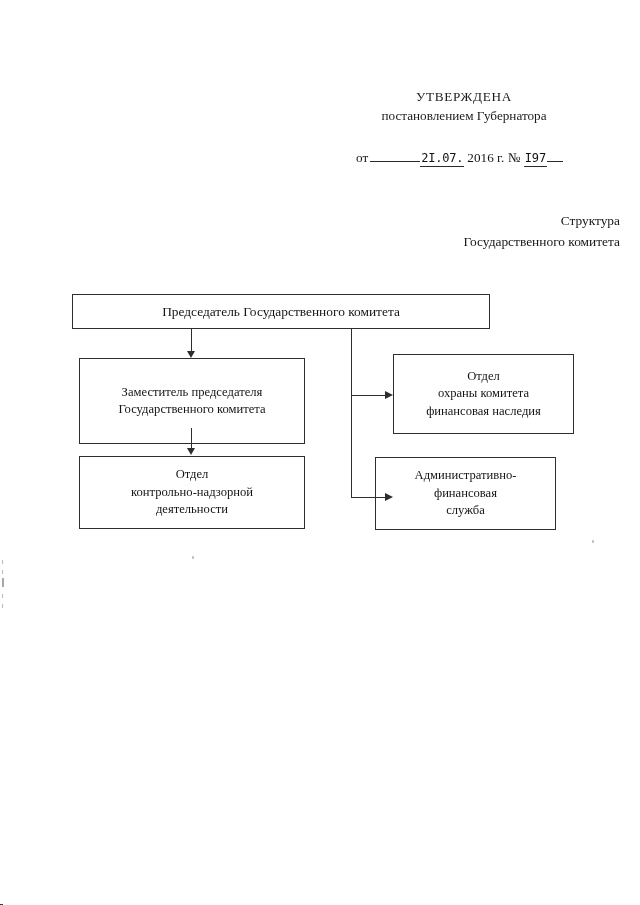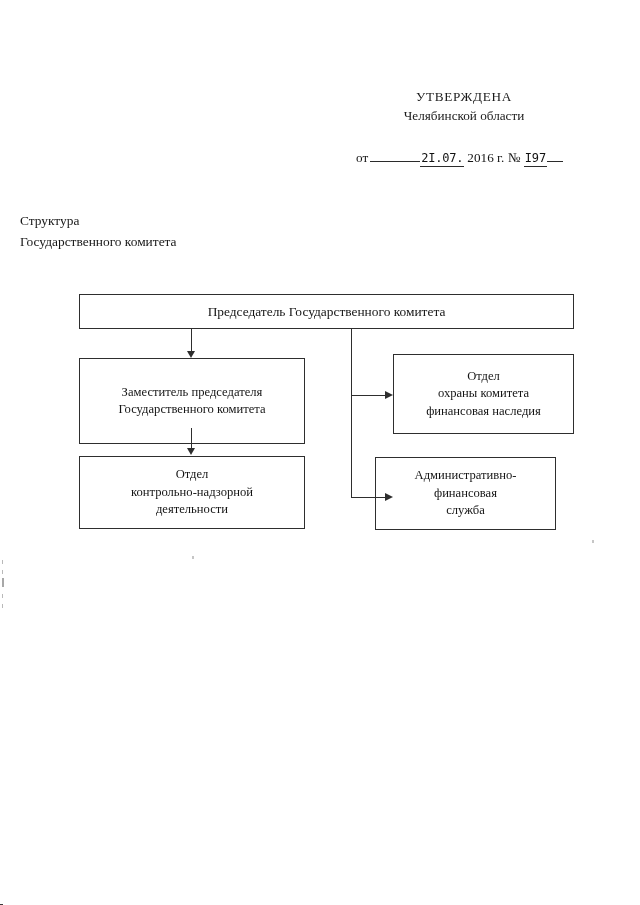--- a/index.html
+++ b/index.html
@@ -79,21 +79,21 @@
   .rule-tail {
     width: 16px;
   }
 
   
   .doc-title {
     position: absolute;
     left: 20px;
     top: 178px;
     width: 600px;
-    text-align: left;
+    text-align: right;
     font-size: 13.4px;
     line-height: 21px;
     color: #161616;
   }
   .doc-title div { white-space: nowrap; }
 
   
   .chart {
     position: absolute;
     left: 0; top: 0;
@@ -109,22 +109,22 @@
     align-items: center;
     justify-content: center;
     text-align: center;
     font-size: 12.6px;
     line-height: 17.5px;
     color: #151515;
   }
   .node .node-text { padding: 0 6px; }
 
   .node-chairman {
-    left: 79px; top: 262px;
-    width: 495px; height: 35px;
+    left: 72px; top: 262px;
+    width: 418px; height: 35px;
     font-size: 13.4px;
   }
   .node-deputy {
     left: 79px; top: 326px;
     width: 226px; height: 86px;
   }
   .node-control {
     left: 79px; top: 424px;
     width: 226px; height: 73px;
   }
@@ -188,21 +188,21 @@
   .a7 { left: 592px; top: 508px; width: 2px; height: 3px; background:#c6c6c6; }
   .a8 { left: 0px; top: 872px; width: 3px; height: 16px; background:#3a3a3a; }
 </style>
 </head>
 <body>
 
 <div class="page">
 
   <div class="approval">
     <div class="approval-line1">УТВЕРЖДЕНА</div>
-    <div class="approval-line3">Челябинской области</div>
+    <div class="approval-line2">постановлением Губернатора</div>
   </div>
 
   <div class="date-row">
     <span class="date-label">от</span>
     <span class="rule-blank rule-day"></span>
     <span class="typed">2I.07.</span>
     <span class="date-mid">2016 г.</span>
     <span class="num-sign">№</span>
     <span class="typed">I97</span>
     <span class="rule-blank rule-tail"></span>

